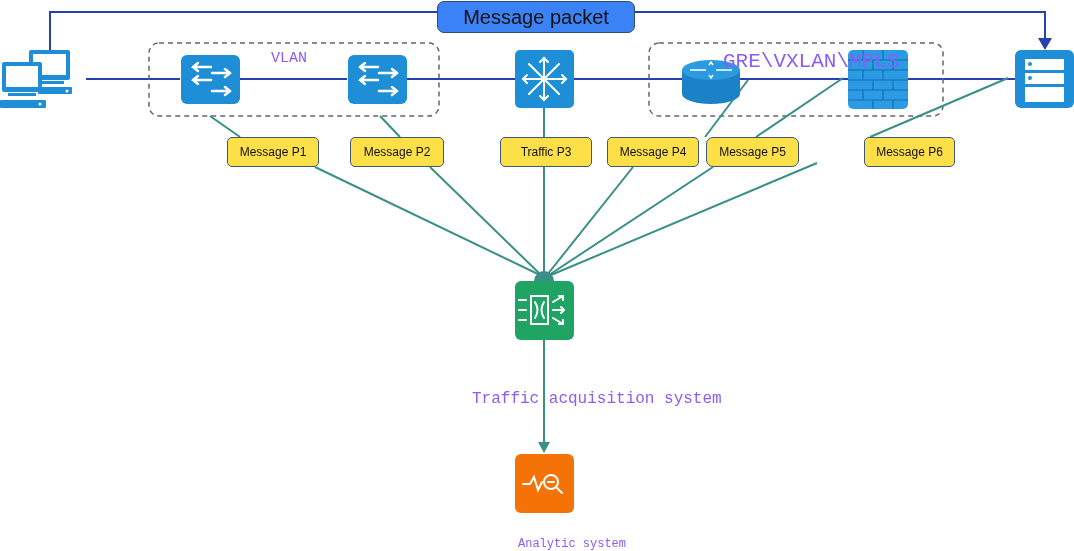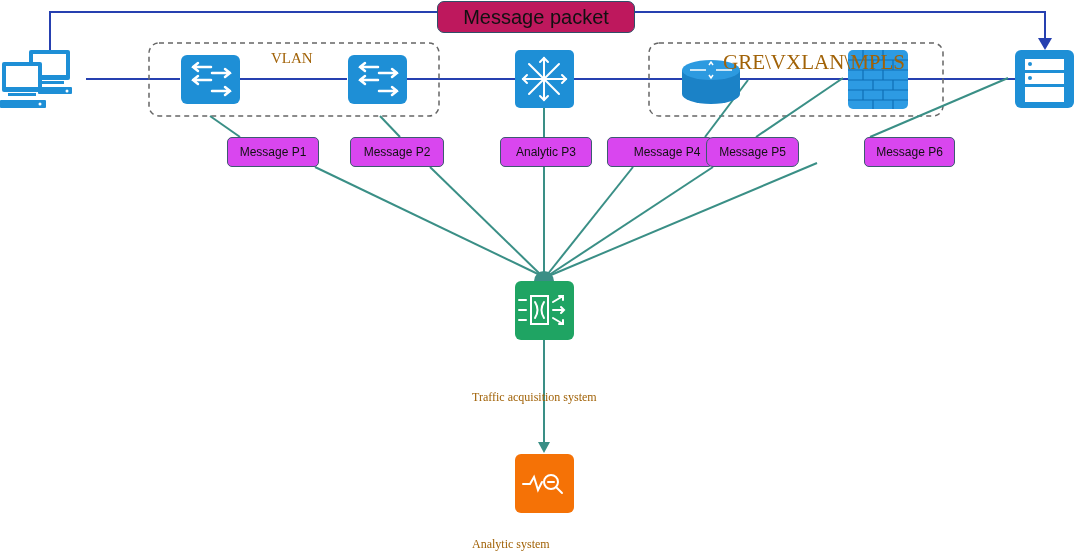--- a/index.html
+++ b/index.html
@@ -1,24 +1,24 @@
 <!DOCTYPE html>
 <html><head>
 <meta charset="utf-8">
 <style>
   html, body { margin:0; padding:0; background:#ffffff; }
   body { width:1074px; height:551px; position:relative; overflow:hidden;
          font-family:"Liberation Sans", sans-serif; }
   svg#diagram { position:absolute; left:0; top:0; }
-  .lbl { position:absolute; font-family:Liberation Serif, serif; color:#a16207; white-space:nowrap; }
+  .lbl { position:absolute; font-family:Liberation Mono, monospace; color:#8b5cf6; white-space:nowrap; }
   .msgbox { position:absolute; height:28px; border:1px solid #3d5a70; border-radius:5px;
-            background:#d946ef; font-size:12px; line-height:28px; text-align:center; color:#111;
+            background:#fde047; font-size:12px; line-height:28px; text-align:center; color:#111;
             font-family:"Liberation Sans", sans-serif; }
   .packet { position:absolute; left:437px; top:1px; width:196px; height:30px;
-            border:1.5px solid #2f4f68; border-radius:7px; background:#be185d;
+            border:1.5px solid #2f4f68; border-radius:7px; background:#3b82f6;
             font-size:20px; line-height:30px; text-align:center; color:#111; }
 </style>
 </head>
 <body>
 
 <svg id="diagram" width="1074" height="551" viewBox="0 0 1074 551">
 
   <polyline points="50,50 50,12 1045,12 1045,42" fill="none" stroke="#2640b0" stroke-width="2"></polyline>
   <polygon points="1038,38 1052,38 1045,50" fill="#2640b0"></polygon>
 
@@ -164,19 +164,19 @@
     </g>
   </g>
 </svg>
 
 <div class="packet">Message packet</div>
 <div class="lbl" style="left:271px;top:50px;font-size:15px;">VLAN</div>
 <div class="lbl" style="left:723px;top:50px;font-size:21px;">GRE\VXLAN\MPLS</div>
 
 <div class="msgbox" style="left:227px;top:137px;width:90px;">Message P1</div>
 <div class="msgbox" style="left:350px;top:137px;width:92px;">Message P2</div>
-<div class="msgbox" style="left:500px;top:137px;width:90px;">Analytic P3</div>
-<div class="msgbox" style="left:607px;top:137px;width:90px;padding-left:14px;">Message P4</div>
+<div class="msgbox" style="left:500px;top:137px;width:90px;">Traffic P3</div>
+<div class="msgbox" style="left:607px;top:137px;width:90px;">Message P4</div>
 <div class="msgbox" style="left:706px;top:137px;width:91px;border-radius:7px;">Message P5</div>
 <div class="msgbox" style="left:819px;top:137px;width:89px;margin-left:45px;">Message P6</div>
 
-<div class="lbl" style="left:472px;top:390px;font-size:12px;">Traffic acquisition system</div>
-<div class="lbl" style="left:472px;top:537px;font-size:12px;">Analytic system</div>
+<div class="lbl" style="left:472px;top:390px;font-size:16px;">Traffic acquisition system</div>
+<div class="lbl" style="left:518px;top:537px;font-size:12px;">Analytic system</div>
 
 </body></html>

